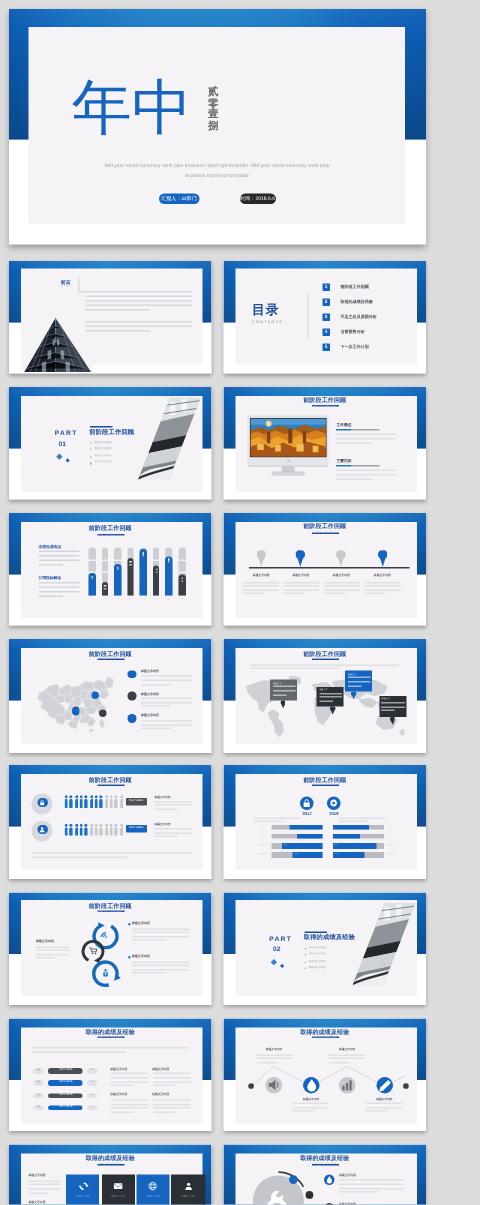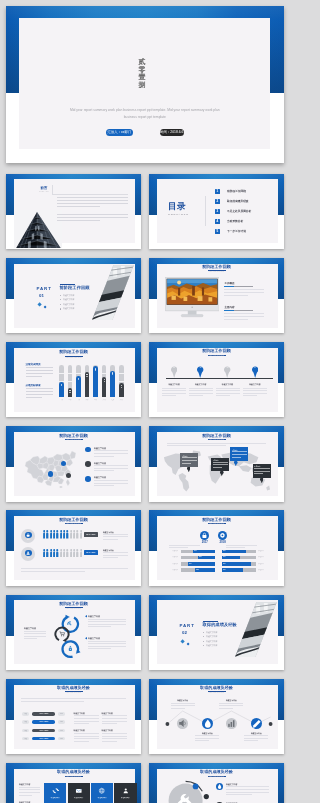--- a/index.html
+++ b/index.html
@@ -58,20 +58,21 @@
 </style>
 </head>
 <body>
 
 <div class="page">
 
   <div class="hero">
     <div class="hero-blue"></div>
     <div class="hero-panel">
       <div class="hero-title">
+        <span class="ht-a">年中</span>
         <span class="ht-year">贰零壹捌</span>
       </div>
       <div class="hero-sub">Mid year report summary work plan business report ppt template. Mid year report summary work plan business report ppt template</div>
       <div class="hero-btns">
         <span class="hbtn blue">汇报人：xx部门</span>
         <span class="hbtn dark">时间：2018.6.6</span>
       </div>
     </div>
   </div>
 

